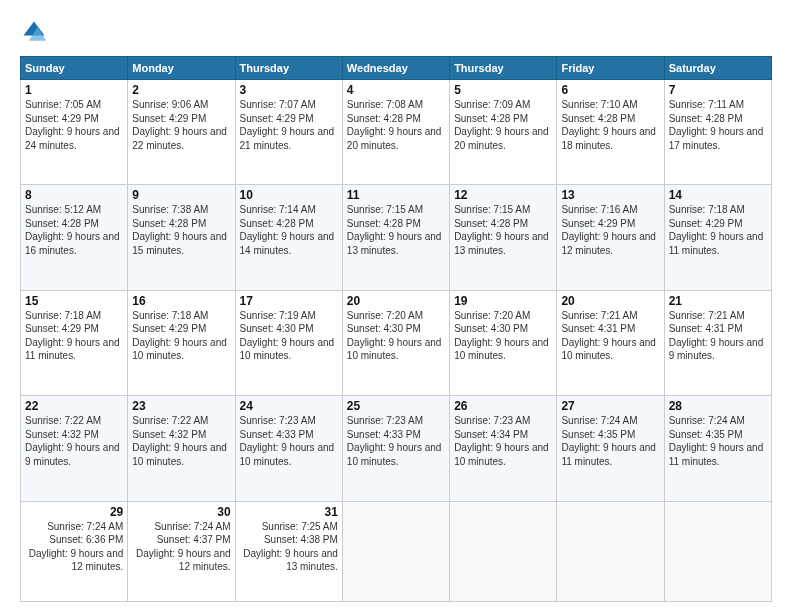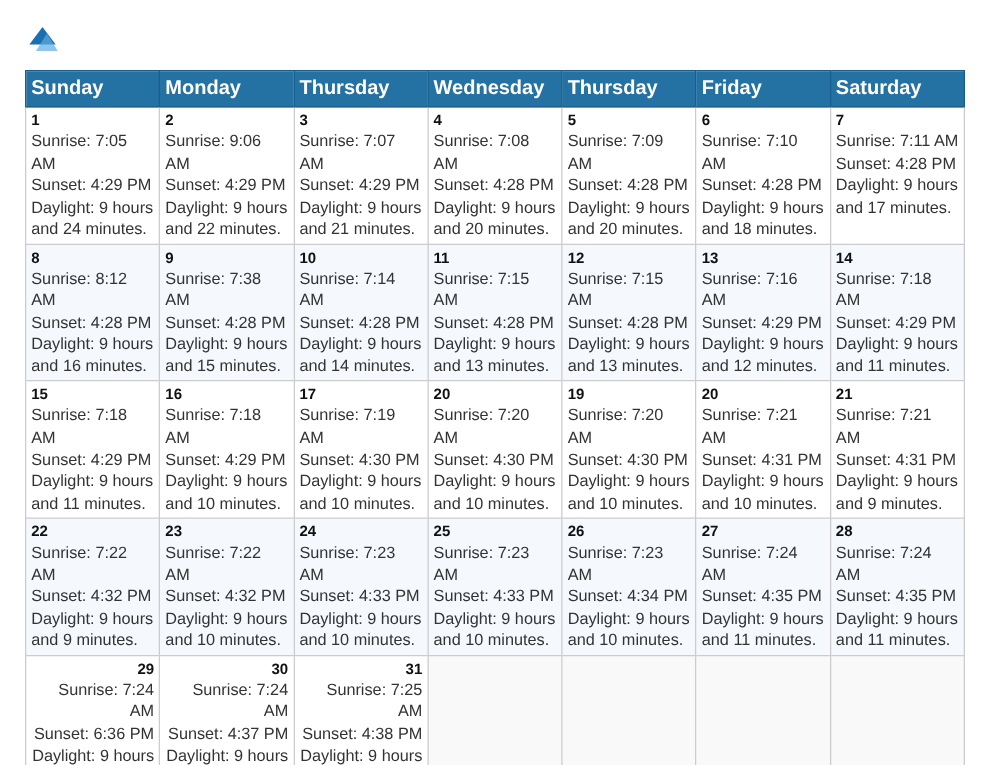--- a/index.html
+++ b/index.html
@@ -63,21 +63,21 @@
     .calendar {
       flex: 1;
       border: 1px solid #ccc;
       border-collapse: collapse;
       width: 100%;
       table-layout: fixed;
     }
     .calendar th {
       background: #2471a3;
       color: #fff;
-      font-size: 16px;
+      font-size: 11px;
       font-weight: bold;
       padding: 5px 4px;
       text-align: left;
       border: 1px solid #1a5f8a;
     }
     .calendar td {
       border: 1px solid #ccc;
       vertical-align: top;
       padding: 3px 4px;
       font-size: 9.5px;
@@ -89,21 +89,21 @@
       background: #f5f8fc;
     }
     .day-num {
       font-size: 12px;
       font-weight: bold;
       color: #111;
       display: block;
       margin-bottom: 1px;
     }
     .day-info {
-      font-size: 13px;
+      font-size: 10px;
       line-height: 1.35;
       color: #333;
     }
     .empty-cell {
       background: #f9f9f9 !important;
     }
     .last-row td {
       height: 70px;
       text-align: right;
     }
@@ -197,21 +197,21 @@
             <span>Sunrise: 7:11 AM</span><br>
             <span>Sunset: 4:28 PM</span><br>
             <span>Daylight: 9 hours and 17 minutes.</span>
           </div>
         </td>
         </tr>
         <tr>
           <td>
           <span class="day-num">8</span>
           <div class="day-info">
-            <span>Sunrise: 8:12 AM</span><br>
+            <span>Sunrise: 5:12 AM</span><br>
             <span>Sunset: 4:28 PM</span><br>
             <span>Daylight: 9 hours and 16 minutes.</span>
           </div>
         </td>
           <td>
           <span class="day-num">9</span>
           <div class="day-info">
             <span>Sunrise: 7:38 AM</span><br>
             <span>Sunset: 4:28 PM</span><br>
             <span>Daylight: 9 hours and 15 minutes.</span>

